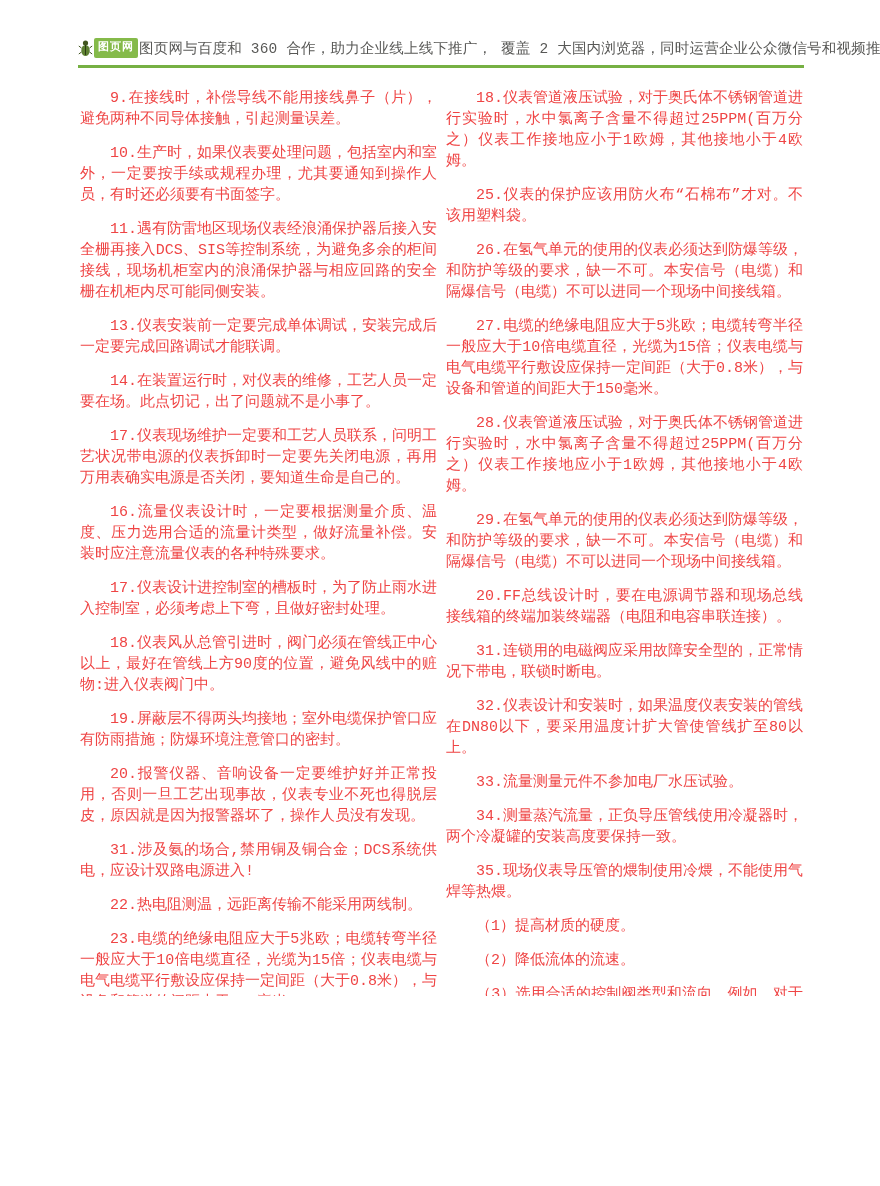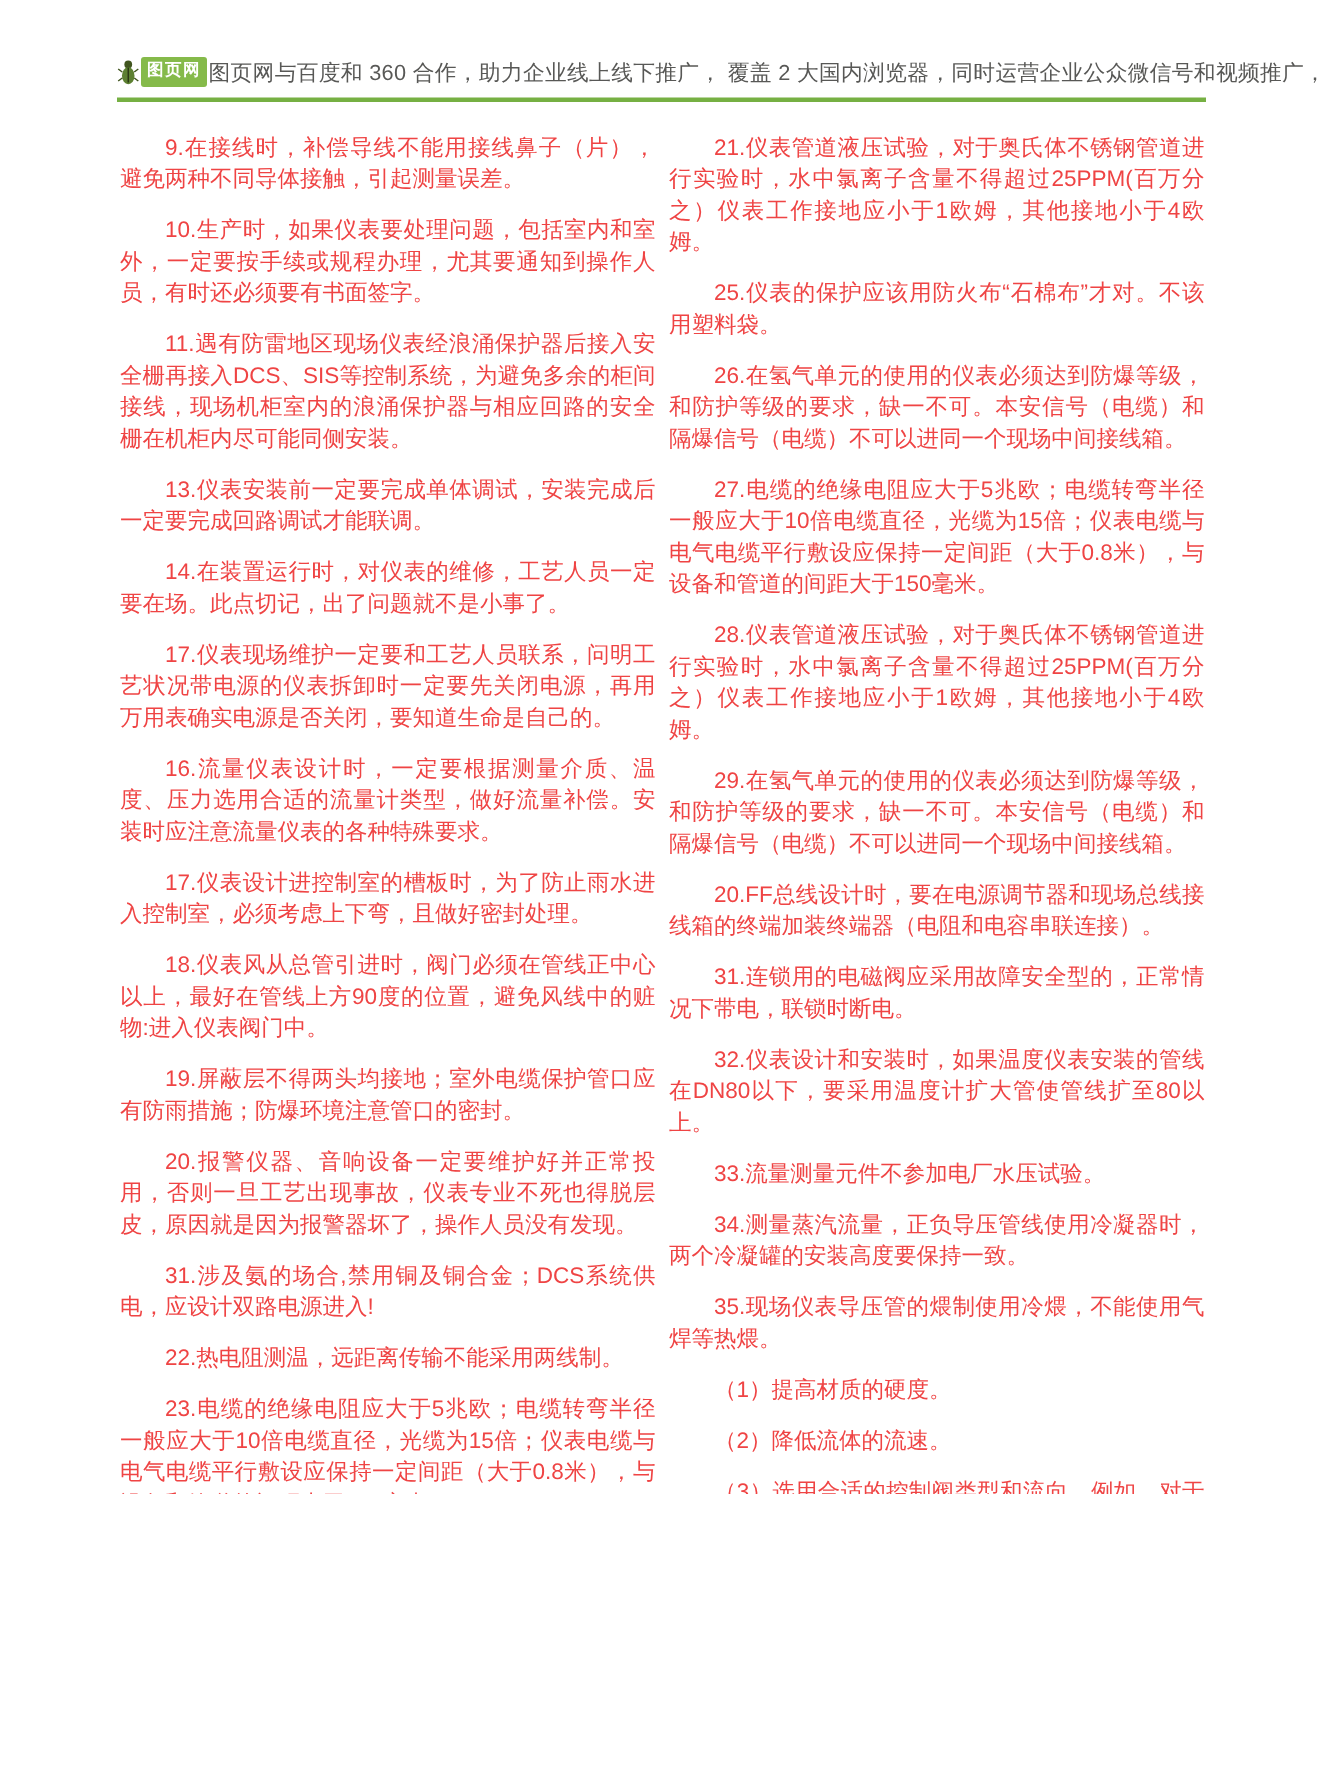--- a/index.html
+++ b/index.html
@@ -8,20 +8,21 @@
     background: #ffffff;
     font-family: "Liberation Sans", "DejaVu Sans", sans-serif;
   }
   .page {
     position: relative;
     width: 880px;
     height: 996px;
     background: #ffffff;
     overflow: hidden;
     box-sizing: border-box;
+    font-family: Liberation Mono, monospace;
   }
   
   .banner {
     position: absolute;
     top: 38px;
     left: 78px;
     right: 76px;
     padding-bottom: 7px;
     border-bottom: 3px solid #76b043;
     display: flex;
@@ -128,21 +129,21 @@
         <p class="para">16.流量仪表设计时，一定要根据测量介质、温度、压力选用合适的流量计类型，做好流量补偿。安装时应注意流量仪表的各种特殊要求。</p>
         <p class="para">17.仪表设计进控制室的槽板时，为了防止雨水进入控制室，必须考虑上下弯，且做好密封处理。</p>
         <p class="para">18.仪表风从总管引进时，阀门必须在管线正中心以上，最好在管线上方90度的位置，避免风线中的赃物:进入仪表阀门中。</p>
         <p class="para">19.屏蔽层不得两头均接地；室外电缆保护管口应有防雨措施；防爆环境注意管口的密封。</p>
         <p class="para">20.报警仪器、音响设备一定要维护好并正常投用，否则一旦工艺出现事故，仪表专业不死也得脱层皮，原因就是因为报警器坏了，操作人员没有发现。</p>
         <p class="para">31.涉及氨的场合,禁用铜及铜合金；DCS系统供电，应设计双路电源进入!</p>
         <p class="para">22.热电阻测温，远距离传输不能采用两线制。</p>
         <p class="para">23.电缆的绝缘电阻应大于5兆欧；电缆转弯半径一般应大于10倍电缆直径，光缆为15倍；仪表电缆与电气电缆平行敷设应保持一定间距（大于0.8米），与设备和管道的间距大于150毫米。</p>
       </section>
     <section class="col">
-        <p class="para">21.仪表管道液压试验，对于奥氏体不锈钢管道进行实验时，水中氯离子含量不得超过25PPM(百万分之）仪表工作接地应小于1欧姆，其他接地小于4欧姆。</p>
+        <p class="para">18.仪表管道液压试验，对于奥氏体不锈钢管道进行实验时，水中氯离子含量不得超过25PPM(百万分之）仪表工作接地应小于1欧姆，其他接地小于4欧姆。</p>
         <p class="para">25.仪表的保护应该用防火布“石棉布”才对。不该用塑料袋。</p>
         <p class="para">26.在氢气单元的使用的仪表必须达到防爆等级，和防护等级的要求，缺一不可。本安信号（电缆）和隔爆信号（电缆）不可以进同一个现场中间接线箱。</p>
         <p class="para">27.电缆的绝缘电阻应大于5兆欧；电缆转弯半径一般应大于10倍电缆直径，光缆为15倍；仪表电缆与电气电缆平行敷设应保持一定间距（大于0.8米），与设备和管道的间距大于150毫米。</p>
         <p class="para">28.仪表管道液压试验，对于奥氏体不锈钢管道进行实验时，水中氯离子含量不得超过25PPM(百万分之）仪表工作接地应小于1欧姆，其他接地小于4欧姆。</p>
         <p class="para">29.在氢气单元的使用的仪表必须达到防爆等级，和防护等级的要求，缺一不可。本安信号（电缆）和隔爆信号（电缆）不可以进同一个现场中间接线箱。</p>
         <p class="para">20.FF总线设计时，要在电源调节器和现场总线接线箱的终端加装终端器（电阻和电容串联连接）。</p>
         <p class="para">31.连锁用的电磁阀应采用故障安全型的，正常情况下带电，联锁时断电。</p>
         <p class="para">32.仪表设计和安装时，如果温度仪表安装的管线在DN80以下，要采用温度计扩大管使管线扩至80以上。</p>
         <p class="para">33.流量测量元件不参加电厂水压试验。</p>
         <p class="para">34.测量蒸汽流量，正负导压管线使用冷凝器时，两个冷凝罐的安装高度要保持一致。</p>

